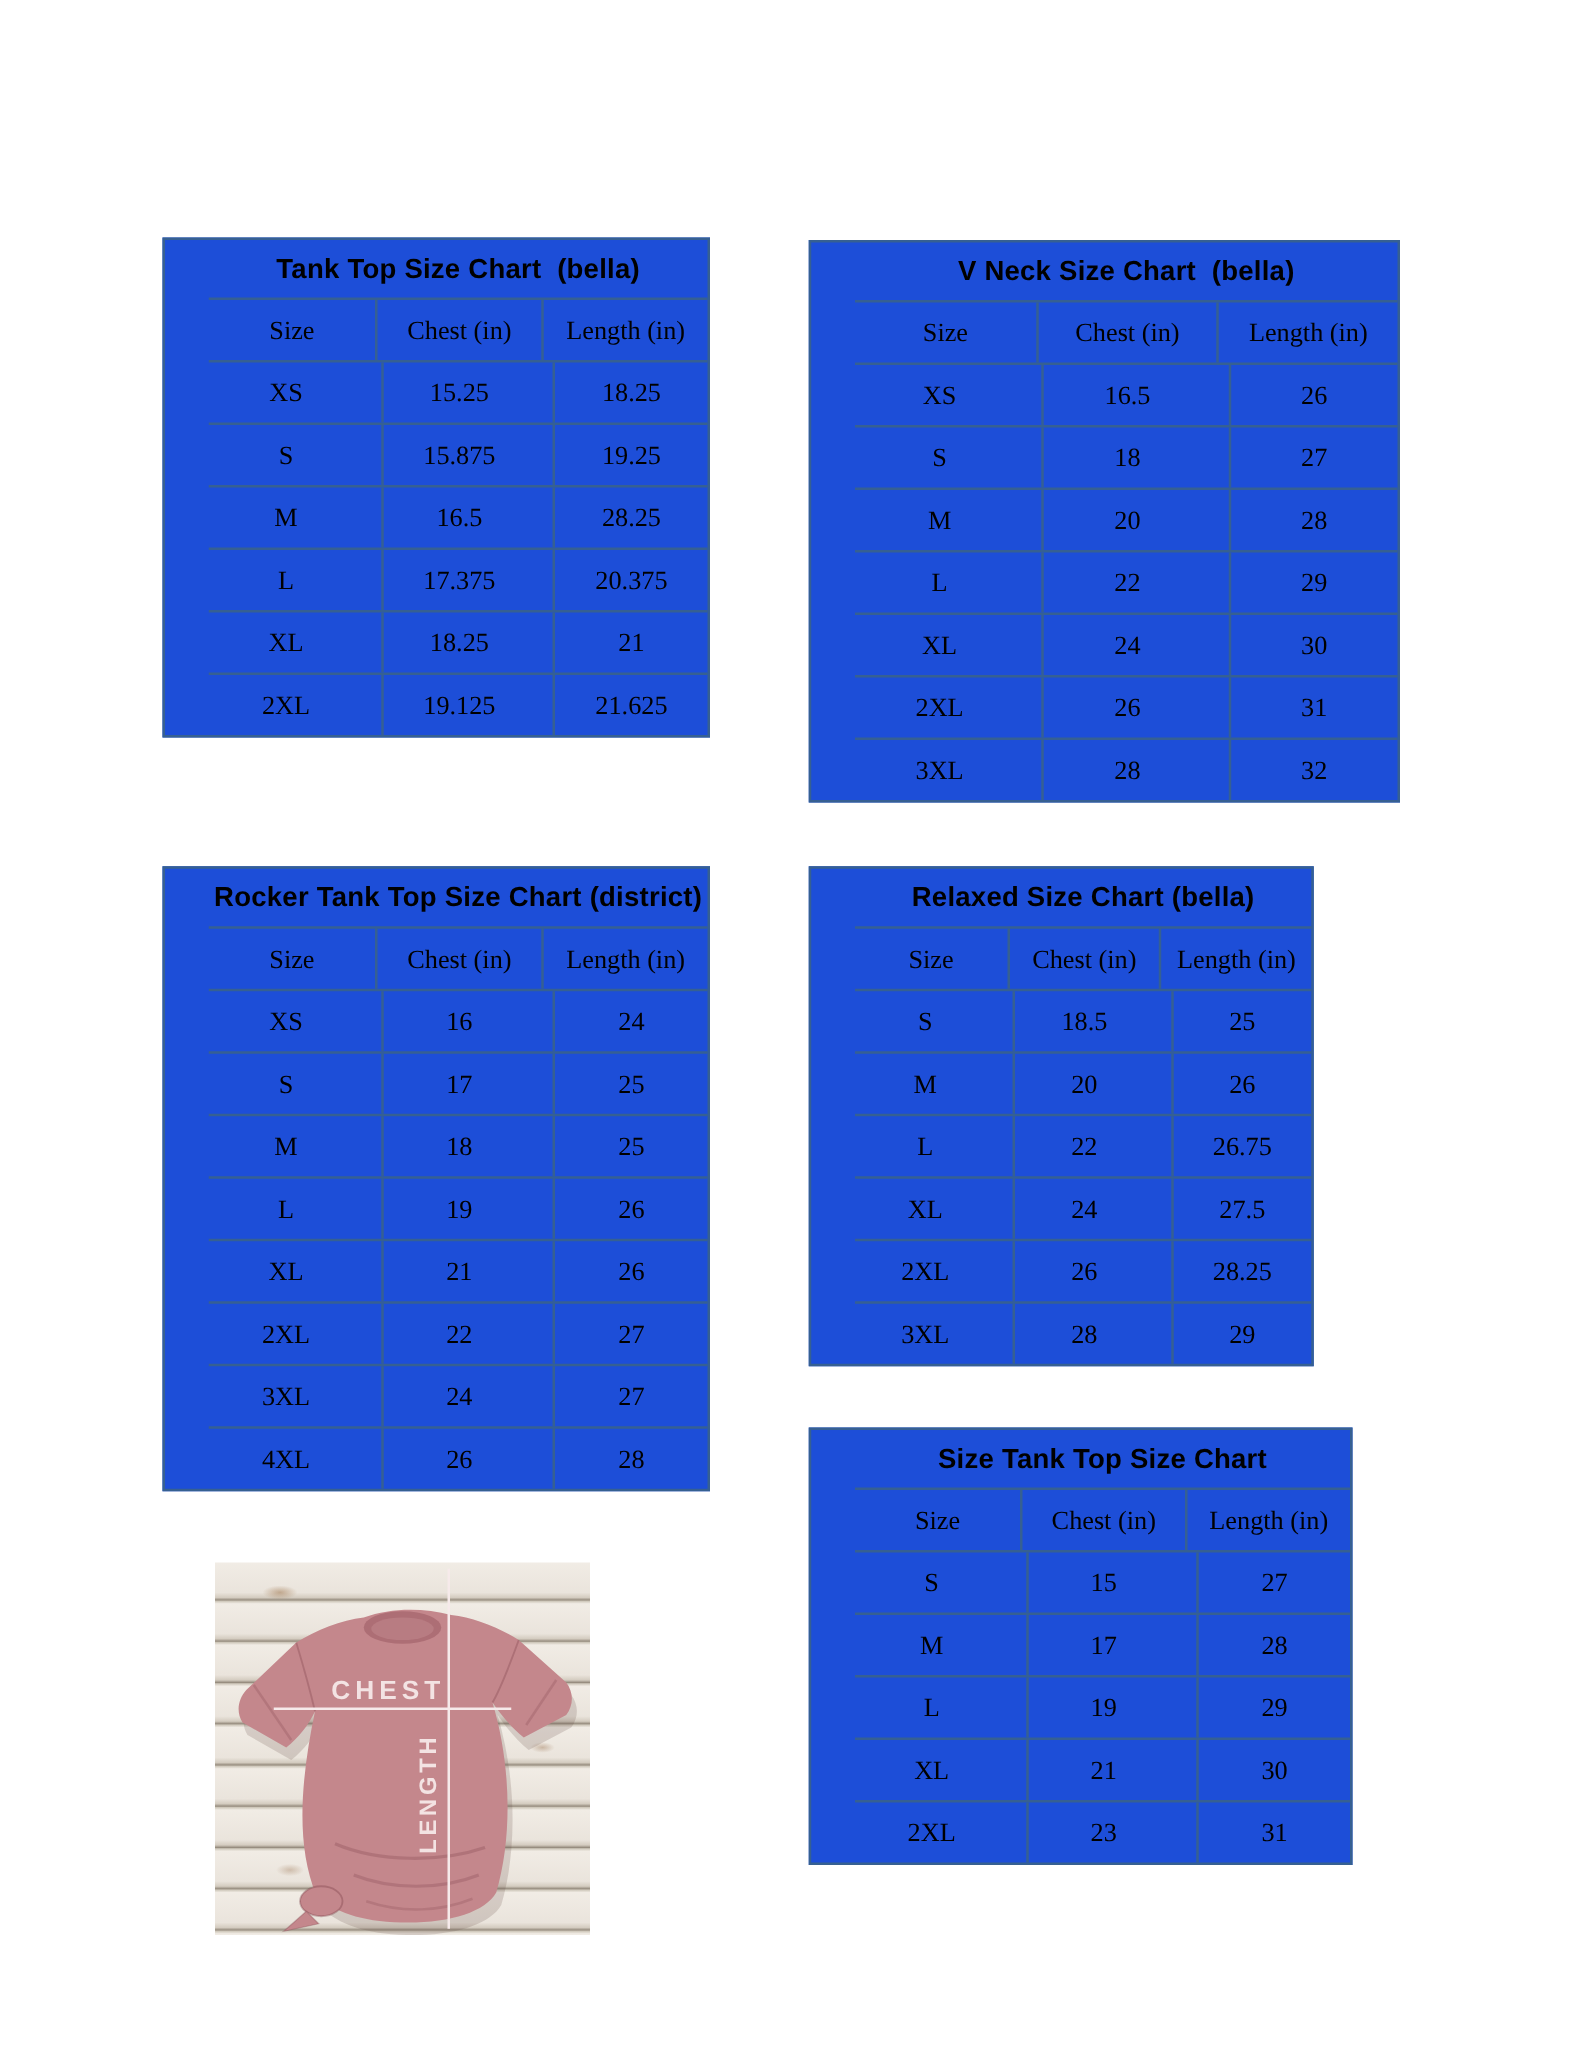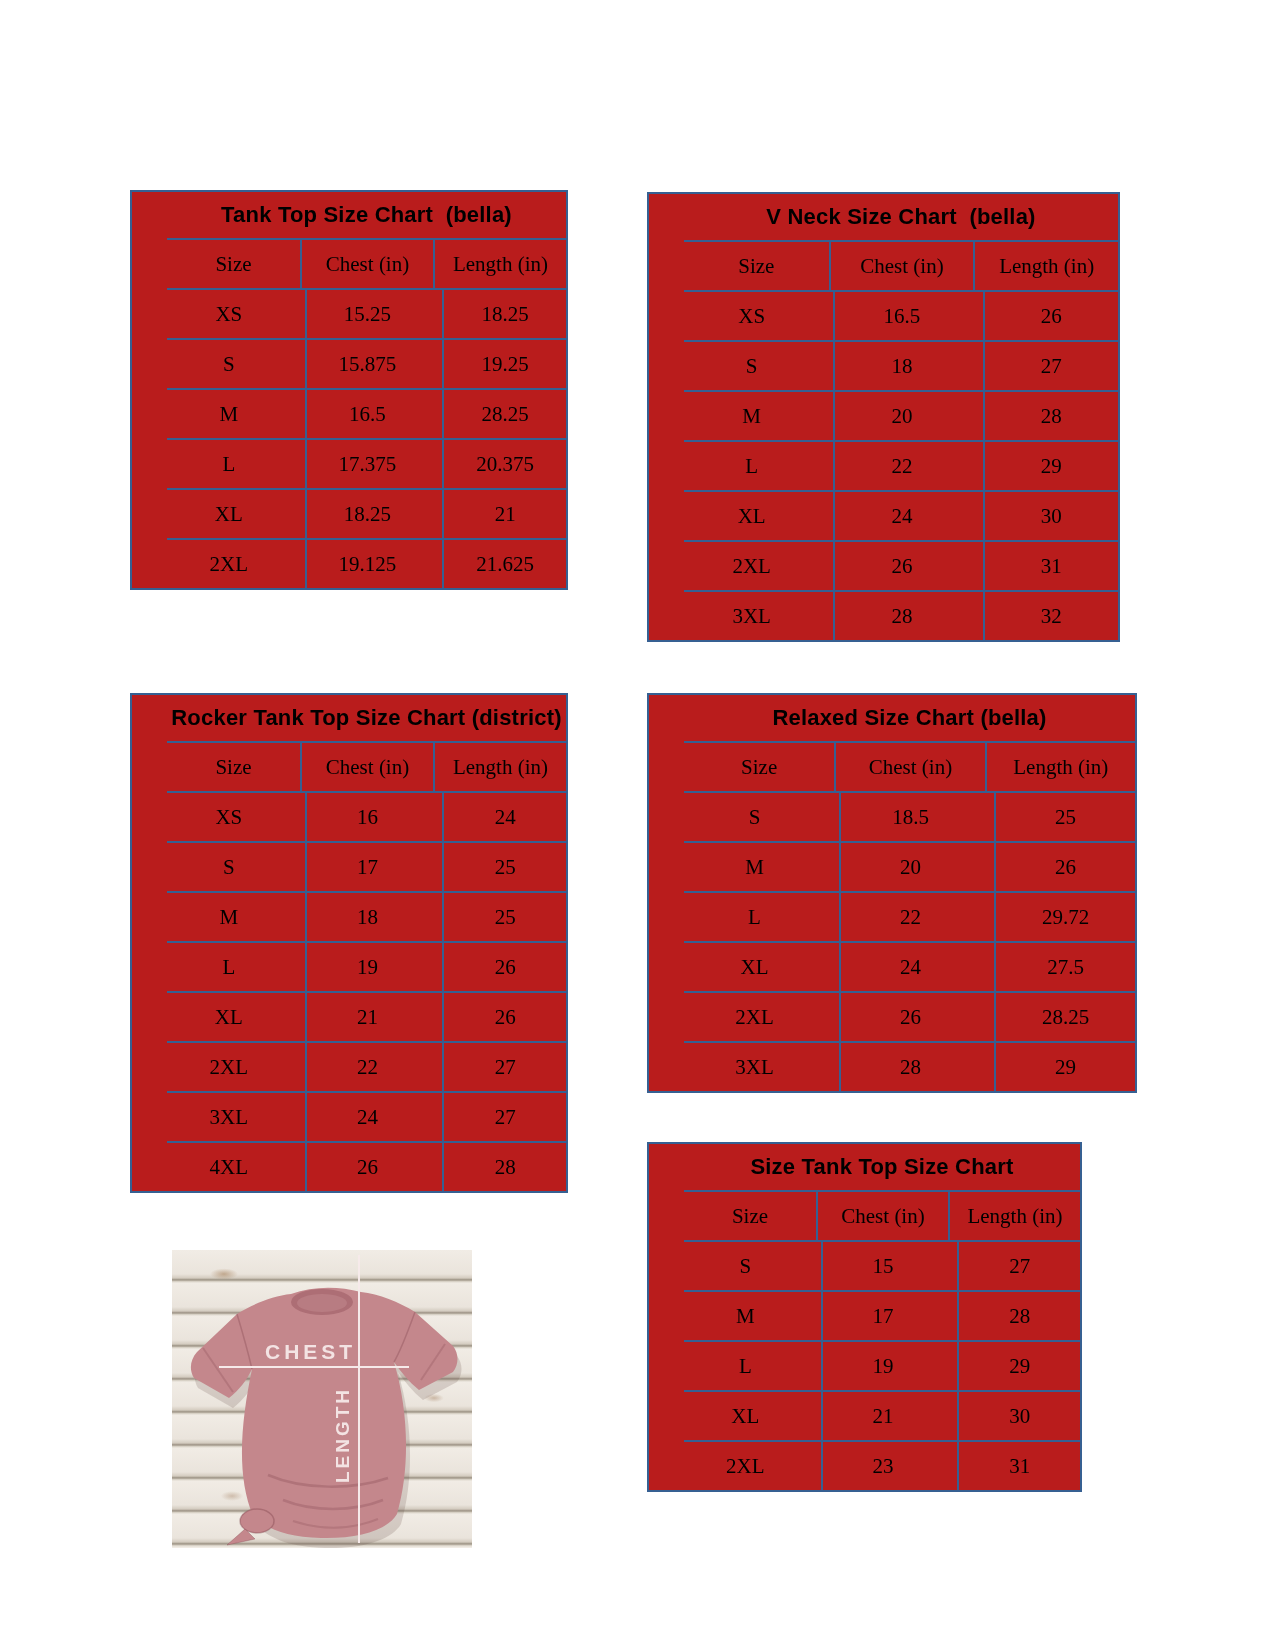--- a/index.html
+++ b/index.html
@@ -16,21 +16,21 @@
     position: relative;
     font-family: "Liberation Sans", sans-serif;
     color: var(--text-color);
     overflow: hidden;
   }
   .page { position: absolute; inset: 0; background: #ffffff; }
 
   .size-table {
     position: absolute;
     border: 2px solid var(--border-color);
-    background: #b91c1c;
+    background: #1d4ed8;
     padding-left: 35px;
   }
   .tbl-title {
     height: 48px;
     display: flex;
     align-items: center;
     justify-content: center;
     font-size: 22px;
     font-weight: bold;
     border-bottom: 2px solid var(--border-color);
@@ -49,21 +49,21 @@
     align-items: center;
     justify-content: center;
     font-size: 21px;
   }
   .tbl-cell + .tbl-cell { border-left: 2px solid var(--border-color); }
 
   
   #table-0 { left: 130px; top: 190px;  width: 438px; }
   #table-1 { left: 647px; top: 192px;  width: 473px; }
   #table-2 { left: 130px; top: 693px;  width: 438px; }
-  #table-3 { left: 647px; top: 693px;  width: 490px; }
+  #table-3 { left: 647px; top: 693px;  width: 404px; }
   #table-4 { left: 647px; top: 1142px; width: 435px; }
 
   .tshirt-photo {
     position: absolute;
     left: 172px; top: 1250px;
     width: 300px; height: 298px;
     overflow: hidden;
     background:
       radial-gradient(ellipse 20px 8px at 52px 24px,  rgba(158,118,78,0.55), rgba(158,118,78,0) 70%),
       radial-gradient(ellipse 14px 6px at 262px 148px, rgba(150,110,75,0.40), rgba(150,110,75,0) 70%),
@@ -225,21 +225,21 @@
         <div class="tbl-cell">25</div>
       </div>
       <div class="tbl-row">
         <div class="tbl-cell">M</div>
         <div class="tbl-cell">20</div>
         <div class="tbl-cell">26</div>
       </div>
       <div class="tbl-row">
         <div class="tbl-cell">L</div>
         <div class="tbl-cell">22</div>
-        <div class="tbl-cell">29.72</div>
+        <div class="tbl-cell">26.75</div>
       </div>
       <div class="tbl-row">
         <div class="tbl-cell">XL</div>
         <div class="tbl-cell">24</div>
         <div class="tbl-cell">27.5</div>
       </div>
       <div class="tbl-row">
         <div class="tbl-cell">2XL</div>
         <div class="tbl-cell">26</div>
         <div class="tbl-cell">28.25</div>

